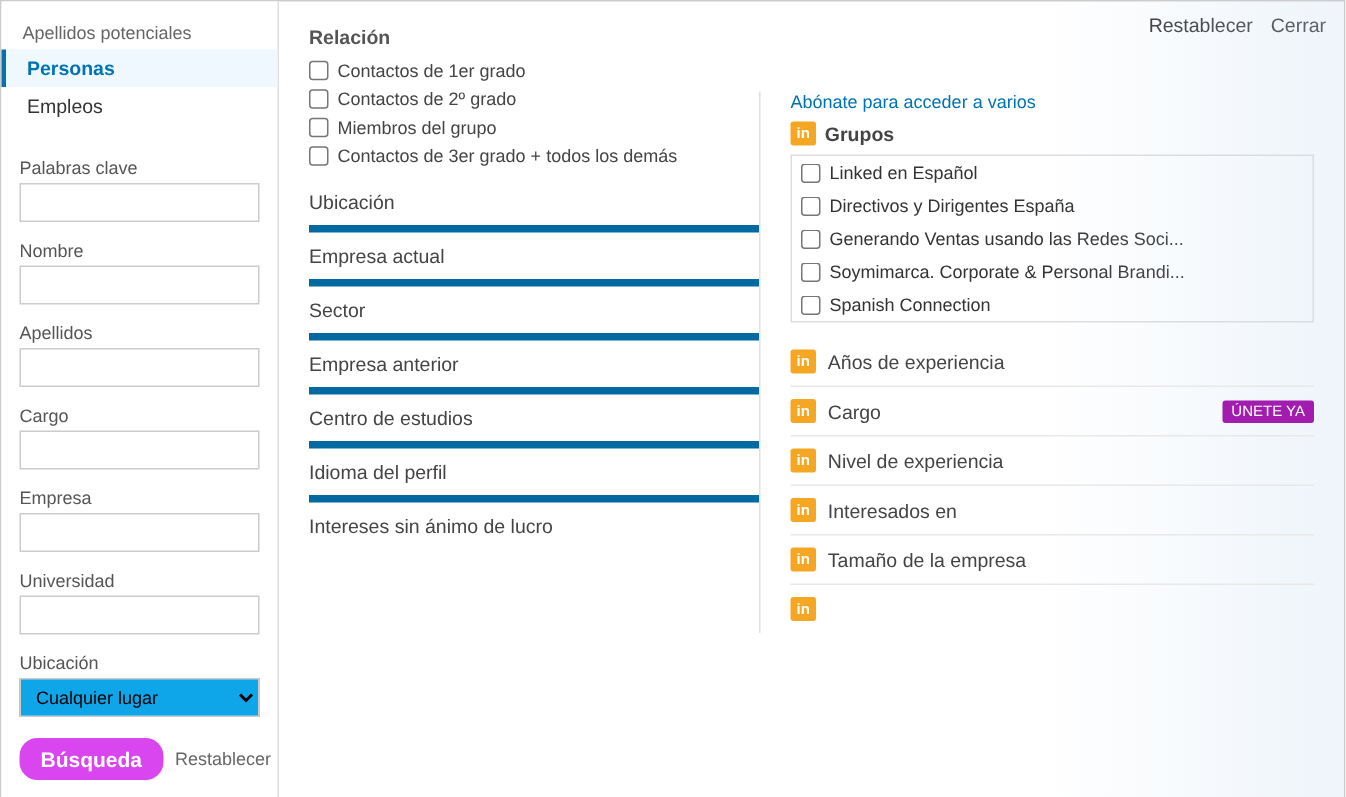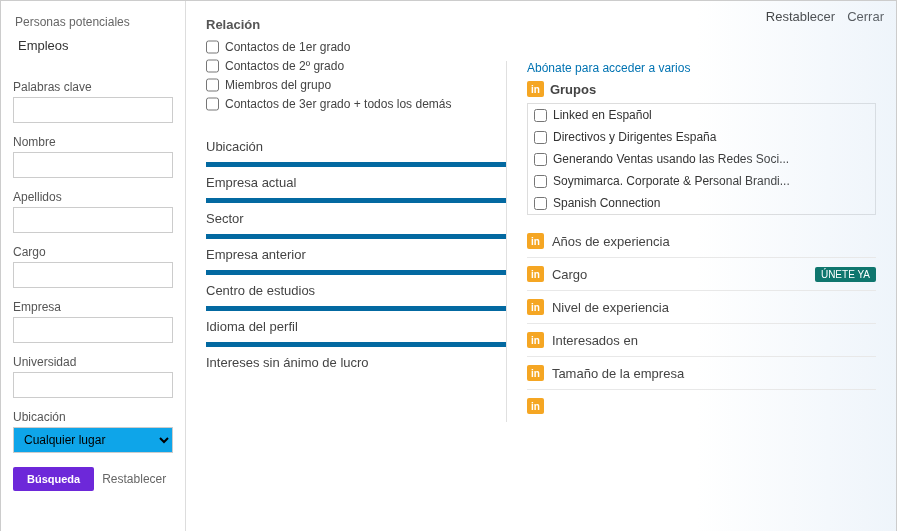--- a/index.html
+++ b/index.html
@@ -83,28 +83,28 @@
       height: 26px;
       background: #0ea5e9;
     }
     .sidebar-buttons {
       display: flex;
       gap: 8px;
       margin-top: 14px;
       align-items: center;
     }
     .btn-busqueda {
-      background: #6d28d9;
+      background: #d946ef;
       color: #fff;
       border: none;
       padding: 6px 14px;
-      font-size: 11px;
+      font-size: 14px;
       font-weight: bold;
       cursor: pointer;
-      border-radius: 2px;
+      border-radius: 12px;
     }
     .btn-restablecer-small {
       background: none;
       border: none;
       color: #666;
       font-size: 12px;
       cursor: pointer;
       text-decoration: none;
     }
 
@@ -130,21 +130,21 @@
       width: 300px;
       flex-shrink: 0;
     }
     .section-label {
       font-size: 13px;
       font-weight: bold;
       color: #555;
       margin-bottom: 8px;
     }
     .relation-section {
-      margin-bottom: 20px;
+      margin-bottom: 8px;
     }
     .checkbox-item {
       display: flex;
       gap: 6px;
       margin-bottom: 5px;
       font-size: 12px;
       color: #444;
     }
     .checkbox-item input[type="checkbox"] {
       accent-color: #0073b2;
@@ -229,21 +229,21 @@
       border-top: 1px solid #e8e8e8;
       font-size: 13px;
       color: #444;
       cursor: pointer;
       position: relative;
     }
     .premium-field-row:first-child { border-top: none; }
     .upgrade-badge {
       position: absolute;
       right: 0;
-      background: #0f766e;
+      background: #a21caf;
       color: #fff;
       font-size: 10px;
       padding: 2px 6px;
       border-radius: 2px;
     }
 
     
     .ghost-bg {
       position: absolute;
       right: 0;
@@ -258,21 +258,22 @@
 <body>
 
 <div class="container">
 
   <div class="top-bar">
     <a>Restablecer</a>
     <a>Cerrar</a>
   </div>
 
   <div class="sidebar">
-    <div class="sidebar-title">Personas potenciales</div>
+    <div class="sidebar-title">Apellidos potenciales</div>
+    <div class="sidebar-nav-item active">Personas</div>
     <div class="sidebar-nav-item">Empleos</div>
 
     <div class="sidebar-form">
       <label>Palabras clave</label>
       <input type="text" value="" style="">
 
       <label>Nombre</label>
       <input type="text" value="" style="">
 
       <label>Apellidos</label>

